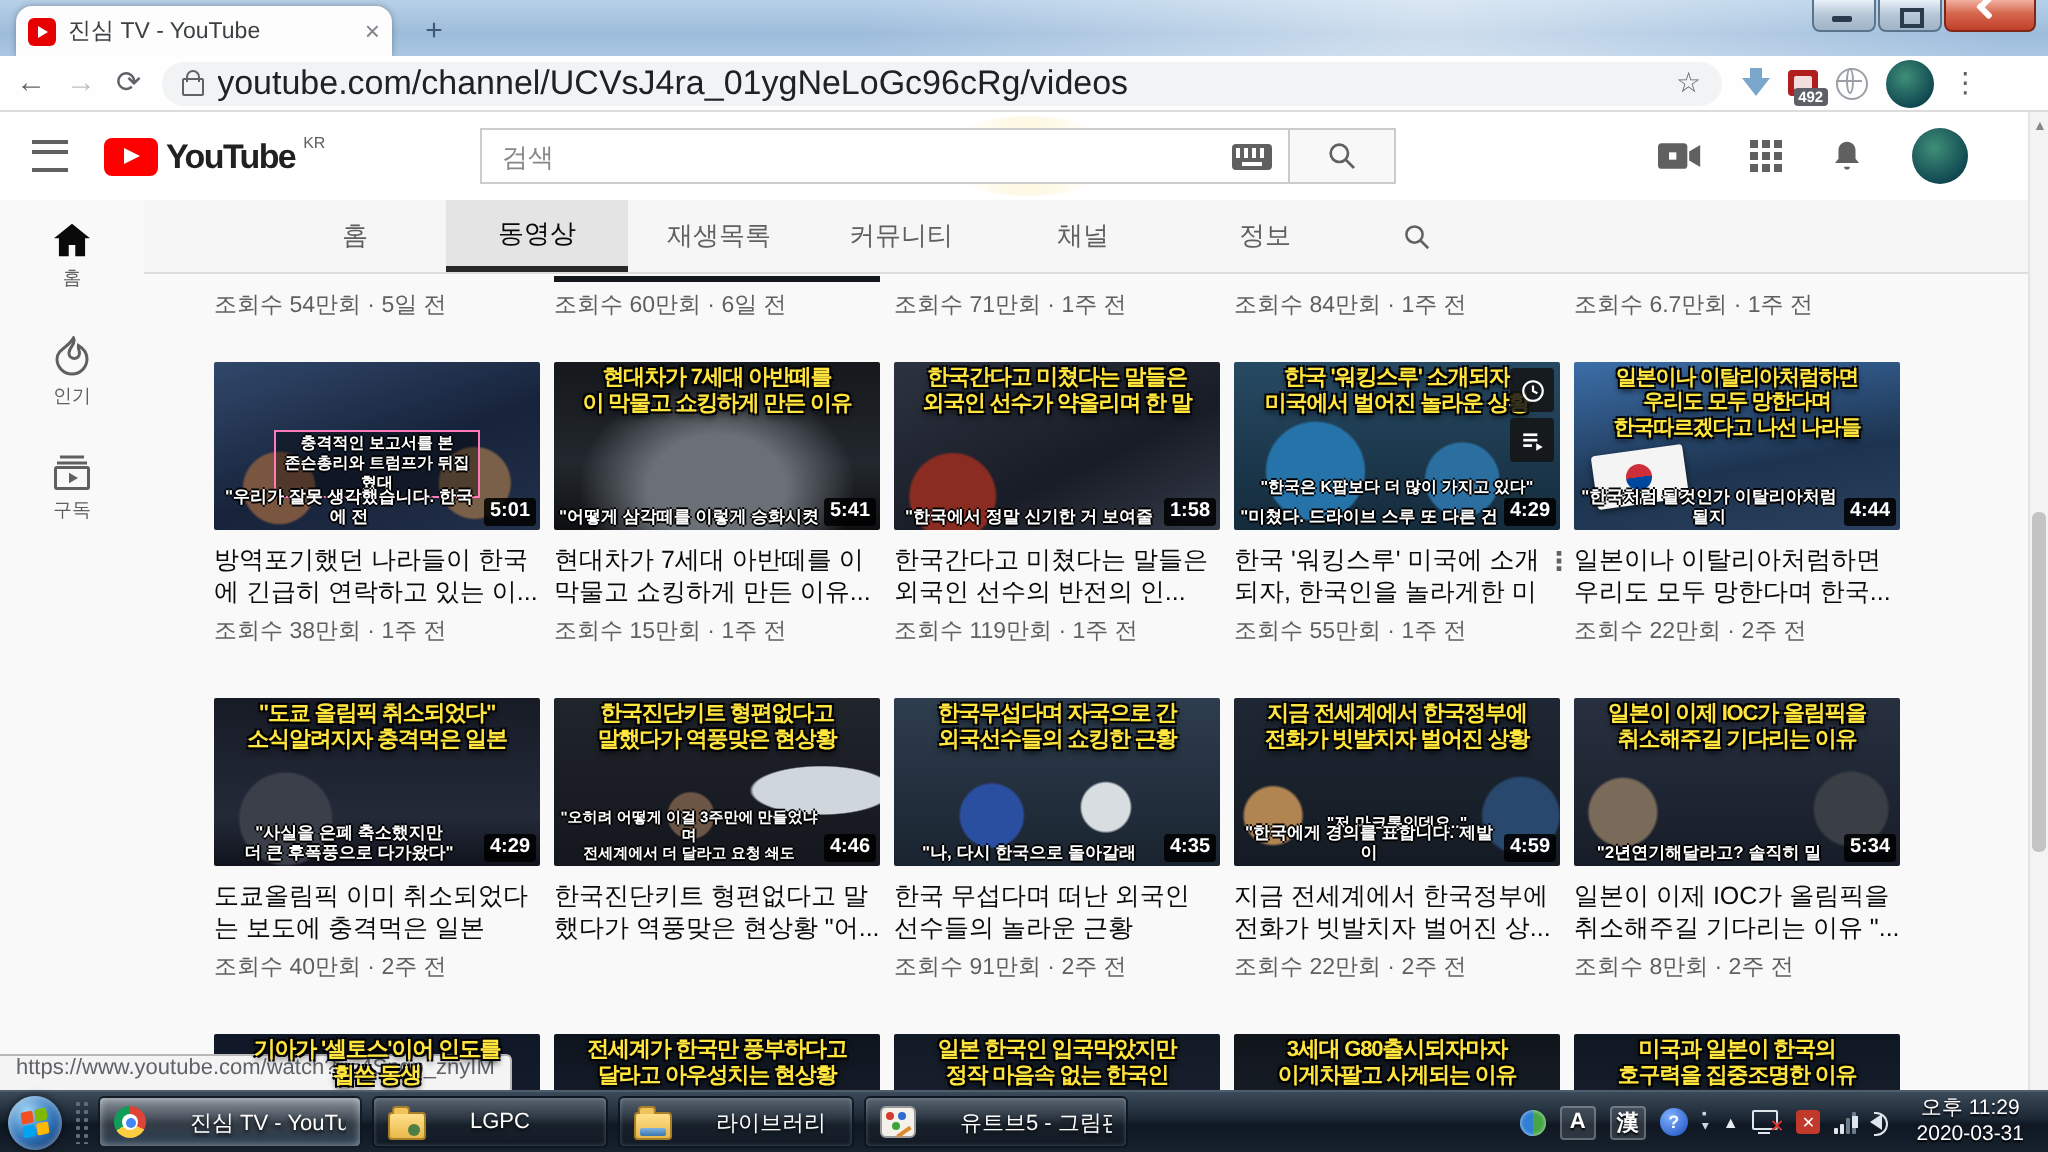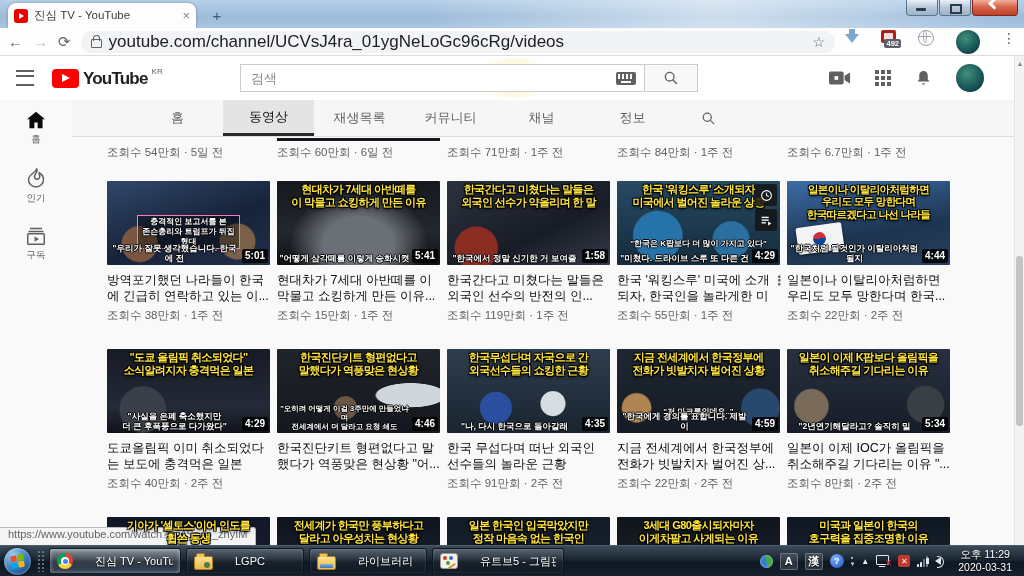--- a/index.html
+++ b/index.html
@@ -31,21 +31,21 @@
   
   #toolbar{position:absolute;top:28px;left:0;right:0;height:28px;background:#fefefe;border-bottom:1px solid #dcdcdc;
     display:flex;align-items:center;padding:0 8px;box-sizing:border-box;gap:10px}
   .navglyph{font-size:15px;color:#5f6368;line-height:1}
   .navglyph.disabled{color:#bdc1c6}
   .omnibox{flex:1;height:22px;background:#f1f3f4;border-radius:12px;display:flex;align-items:center;padding:0 10px;gap:7px;max-width:760px}
   .lock{width:9px;height:7px;border:1.5px solid #5f6368;border-radius:1px;position:relative;margin-top:3px}
   .lock::before{content:"";position:absolute;left:1px;top:-5px;width:5px;height:5px;border:1.5px solid #5f6368;border-bottom:none;border-radius:4px 4px 0 0}
   .url{font-size:17px;color:#202124;flex:1;white-space:nowrap;overflow:hidden}
   .star{font-size:14px;color:#5f6368}
-  .tb-icons{display:flex;gap:22px}
+  .tb-icons{display:flex;align-items:center;gap:9px}
   .dl-arrow{width:0;height:0;border-left:7px solid transparent;border-right:7px solid transparent;border-top:9px solid #7ba7cc;position:relative;margin-top:4px}
   .dl-arrow::before{content:"";position:absolute;left:-3px;top:-14px;width:6px;height:6px;background:#7ba7cc}
   .ext{width:15px;height:13px;background:#b01e1e;border-radius:2px;position:relative}
   .ext::before{content:"";position:absolute;inset:3px;background:rgba(255,255,255,.85);border-radius:1px}
   .badge{position:absolute;right:-5px;bottom:-5px;background:#5d6066;color:#fff;font-size:7.5px;padding:0 2px;border-radius:2px;font-weight:700}
   .globe{width:14px;height:14px;border-radius:50%;border:1.5px solid #9aa0a6;position:relative}
   .globe::before{content:"";position:absolute;left:4px;top:-1px;width:4px;height:13px;border:1.5px solid #9aa0a6;border-radius:50%;box-sizing:border-box}
   .globe::after{content:"";position:absolute;left:-1px;top:5px;width:13px;height:1.5px;background:#9aa0a6}
   .avatar-s{width:24px;height:24px;border-radius:50%;background:radial-gradient(circle at 40% 35%,#3f8f78,#114a52 70%,#062a33)}
   .dots{font-size:14px;color:#5f6368;letter-spacing:0}
@@ -445,21 +445,21 @@
 전화가 빗발치자 벌어진 상황</div>
           <div class="mid">"저 마크롱인데요.."</div>
           <div class="cap">"한국에게 경의를 표합니다. 제발 이</div>
           <span class="dur">4:59</span>
         </div>
         <div class="vtitle">지금 전세계에서 한국정부에 전화가 빗발치자 벌어진 상...</div>
         <div class="vmeta">조회수 22만회 · 2주 전</div>
       </div>
       <div class="card">
         <div class="thumb t10">
-          <div class="ovl">일본이 이제 K팝보다 올림픽을
+          <div class="ovl">일본이 이제 IOC가 올림픽을
 취소해주길 기다리는 이유</div>
           <div class="cap">"2년연기해달라고? 솔직히 밀</div>
           <span class="dur">5:34</span>
         </div>
         <div class="vtitle">일본이 이제 IOC가 올림픽을 취소해주길 기다리는 이유 "...</div>
         <div class="vmeta">조회수 8만회 · 2주 전</div>
       </div>
     </div>
 
     <div class="row vid-row">

